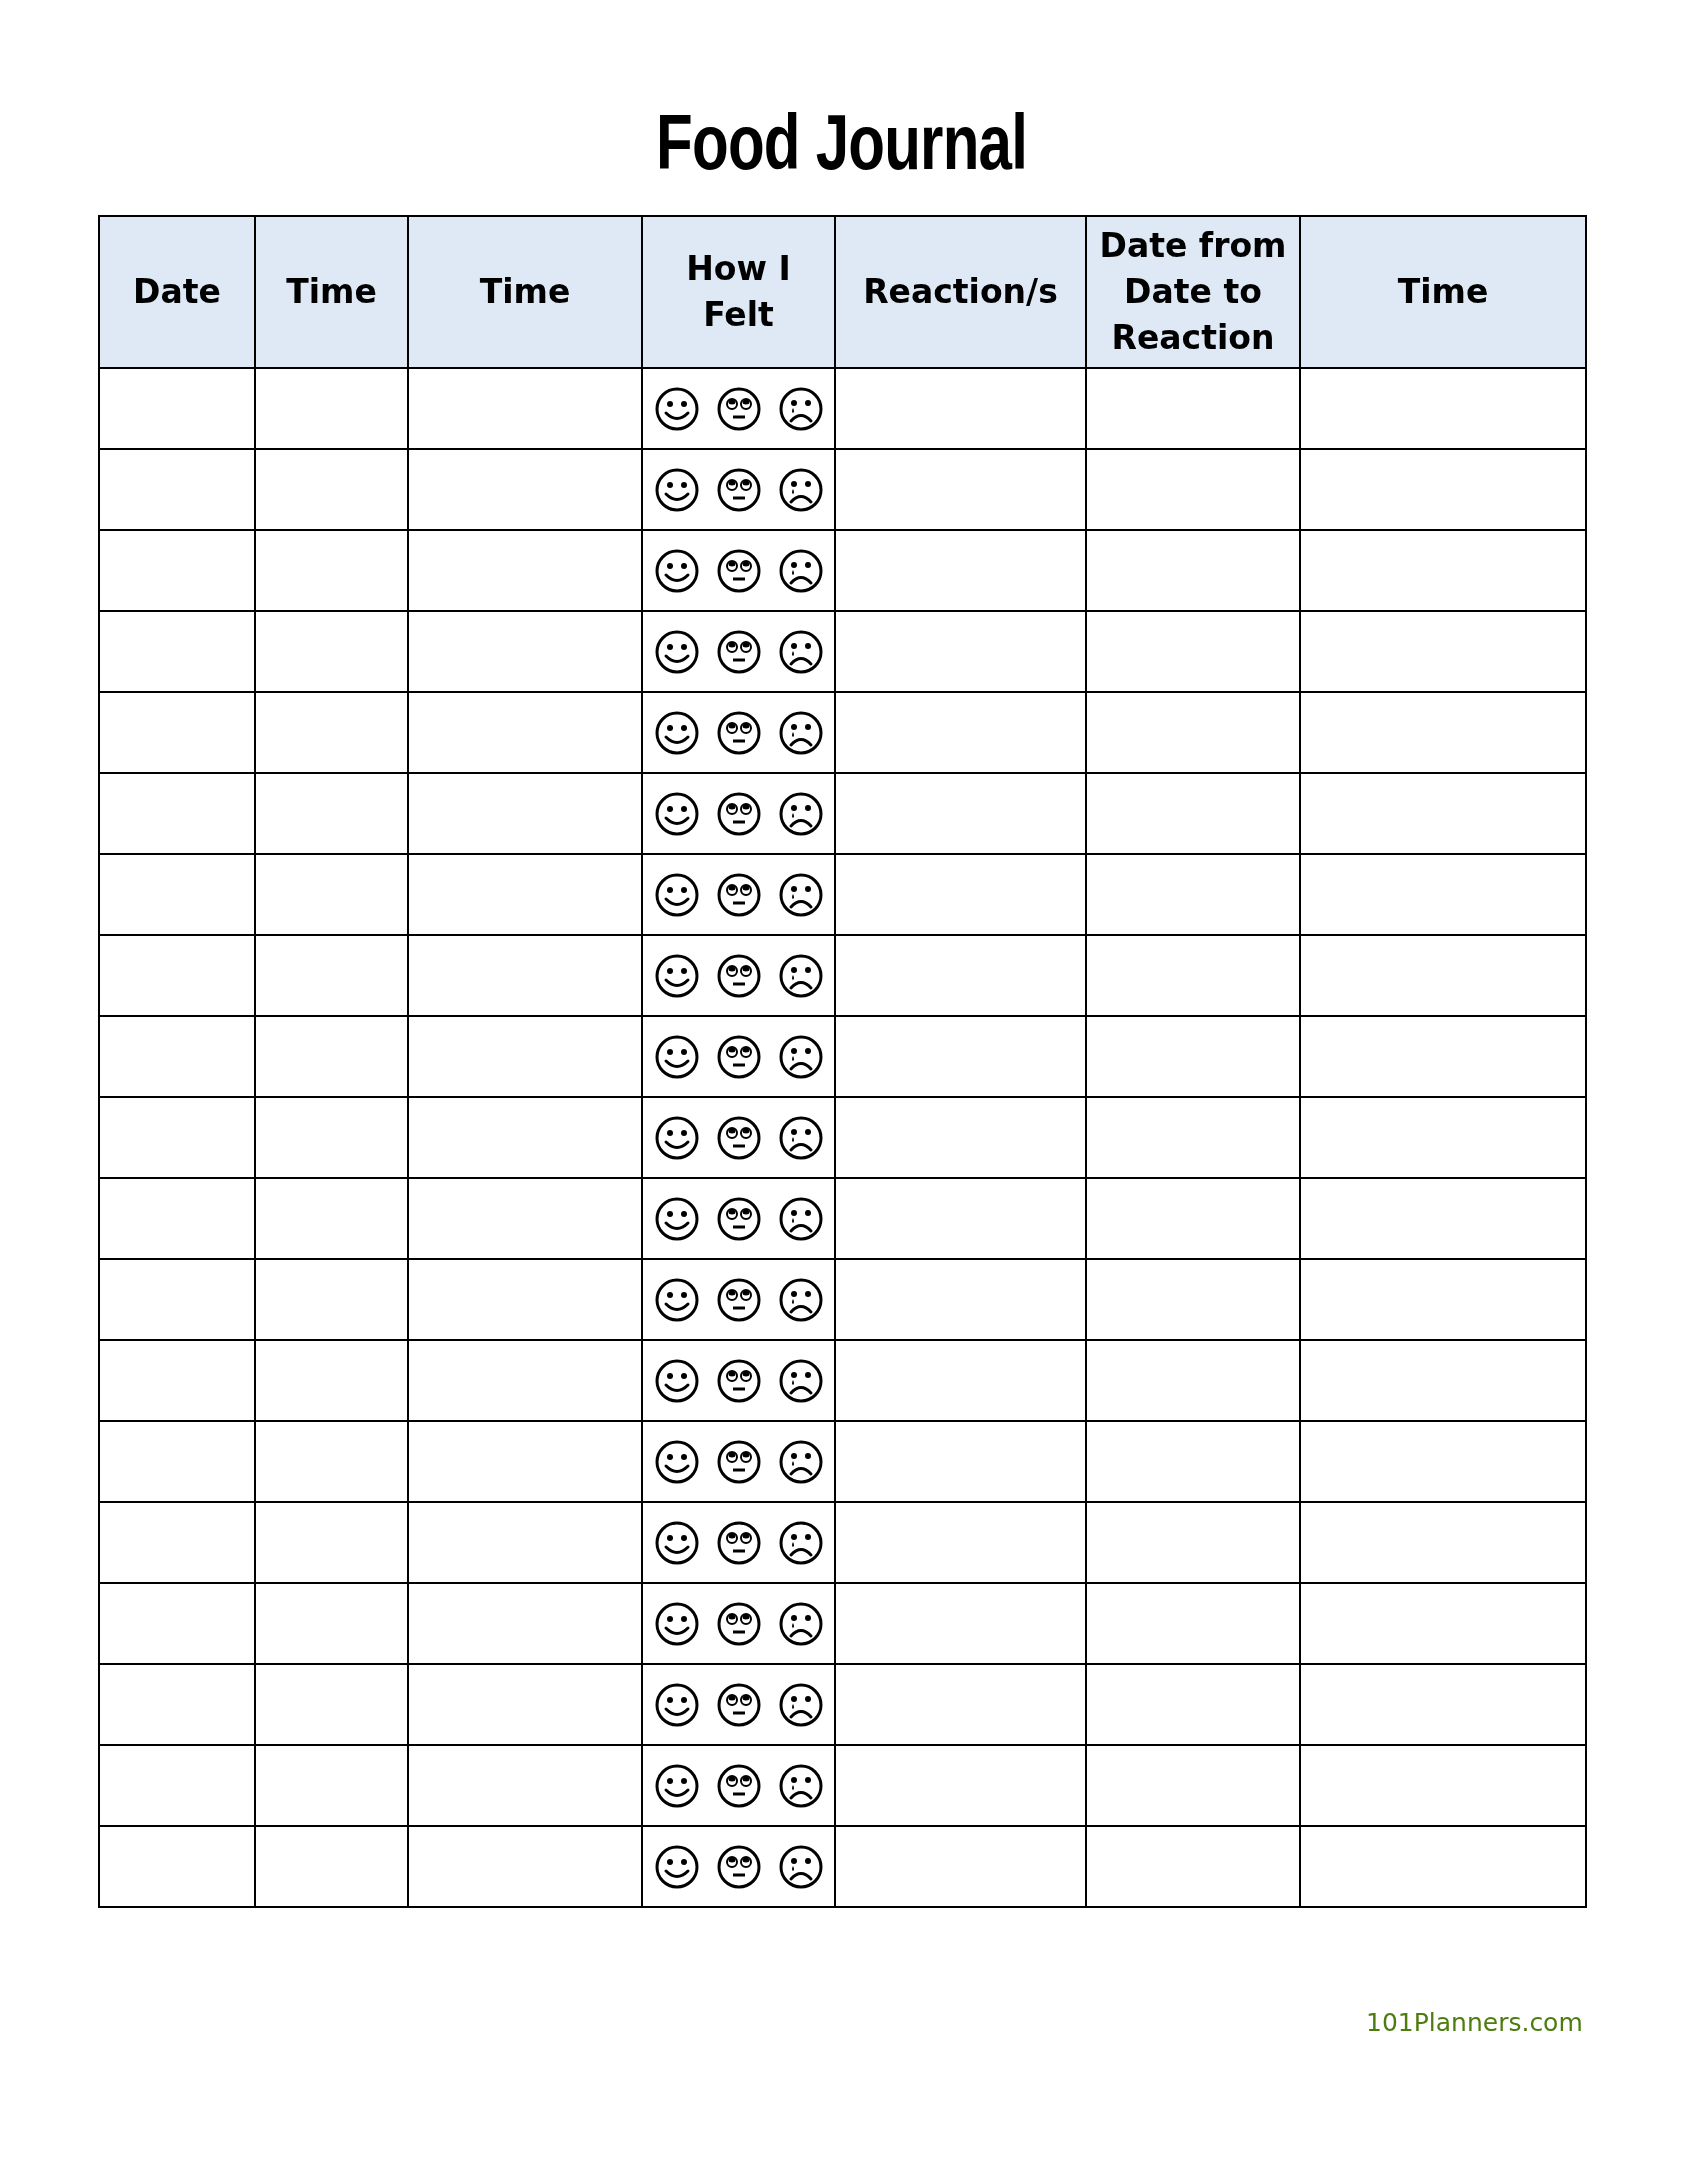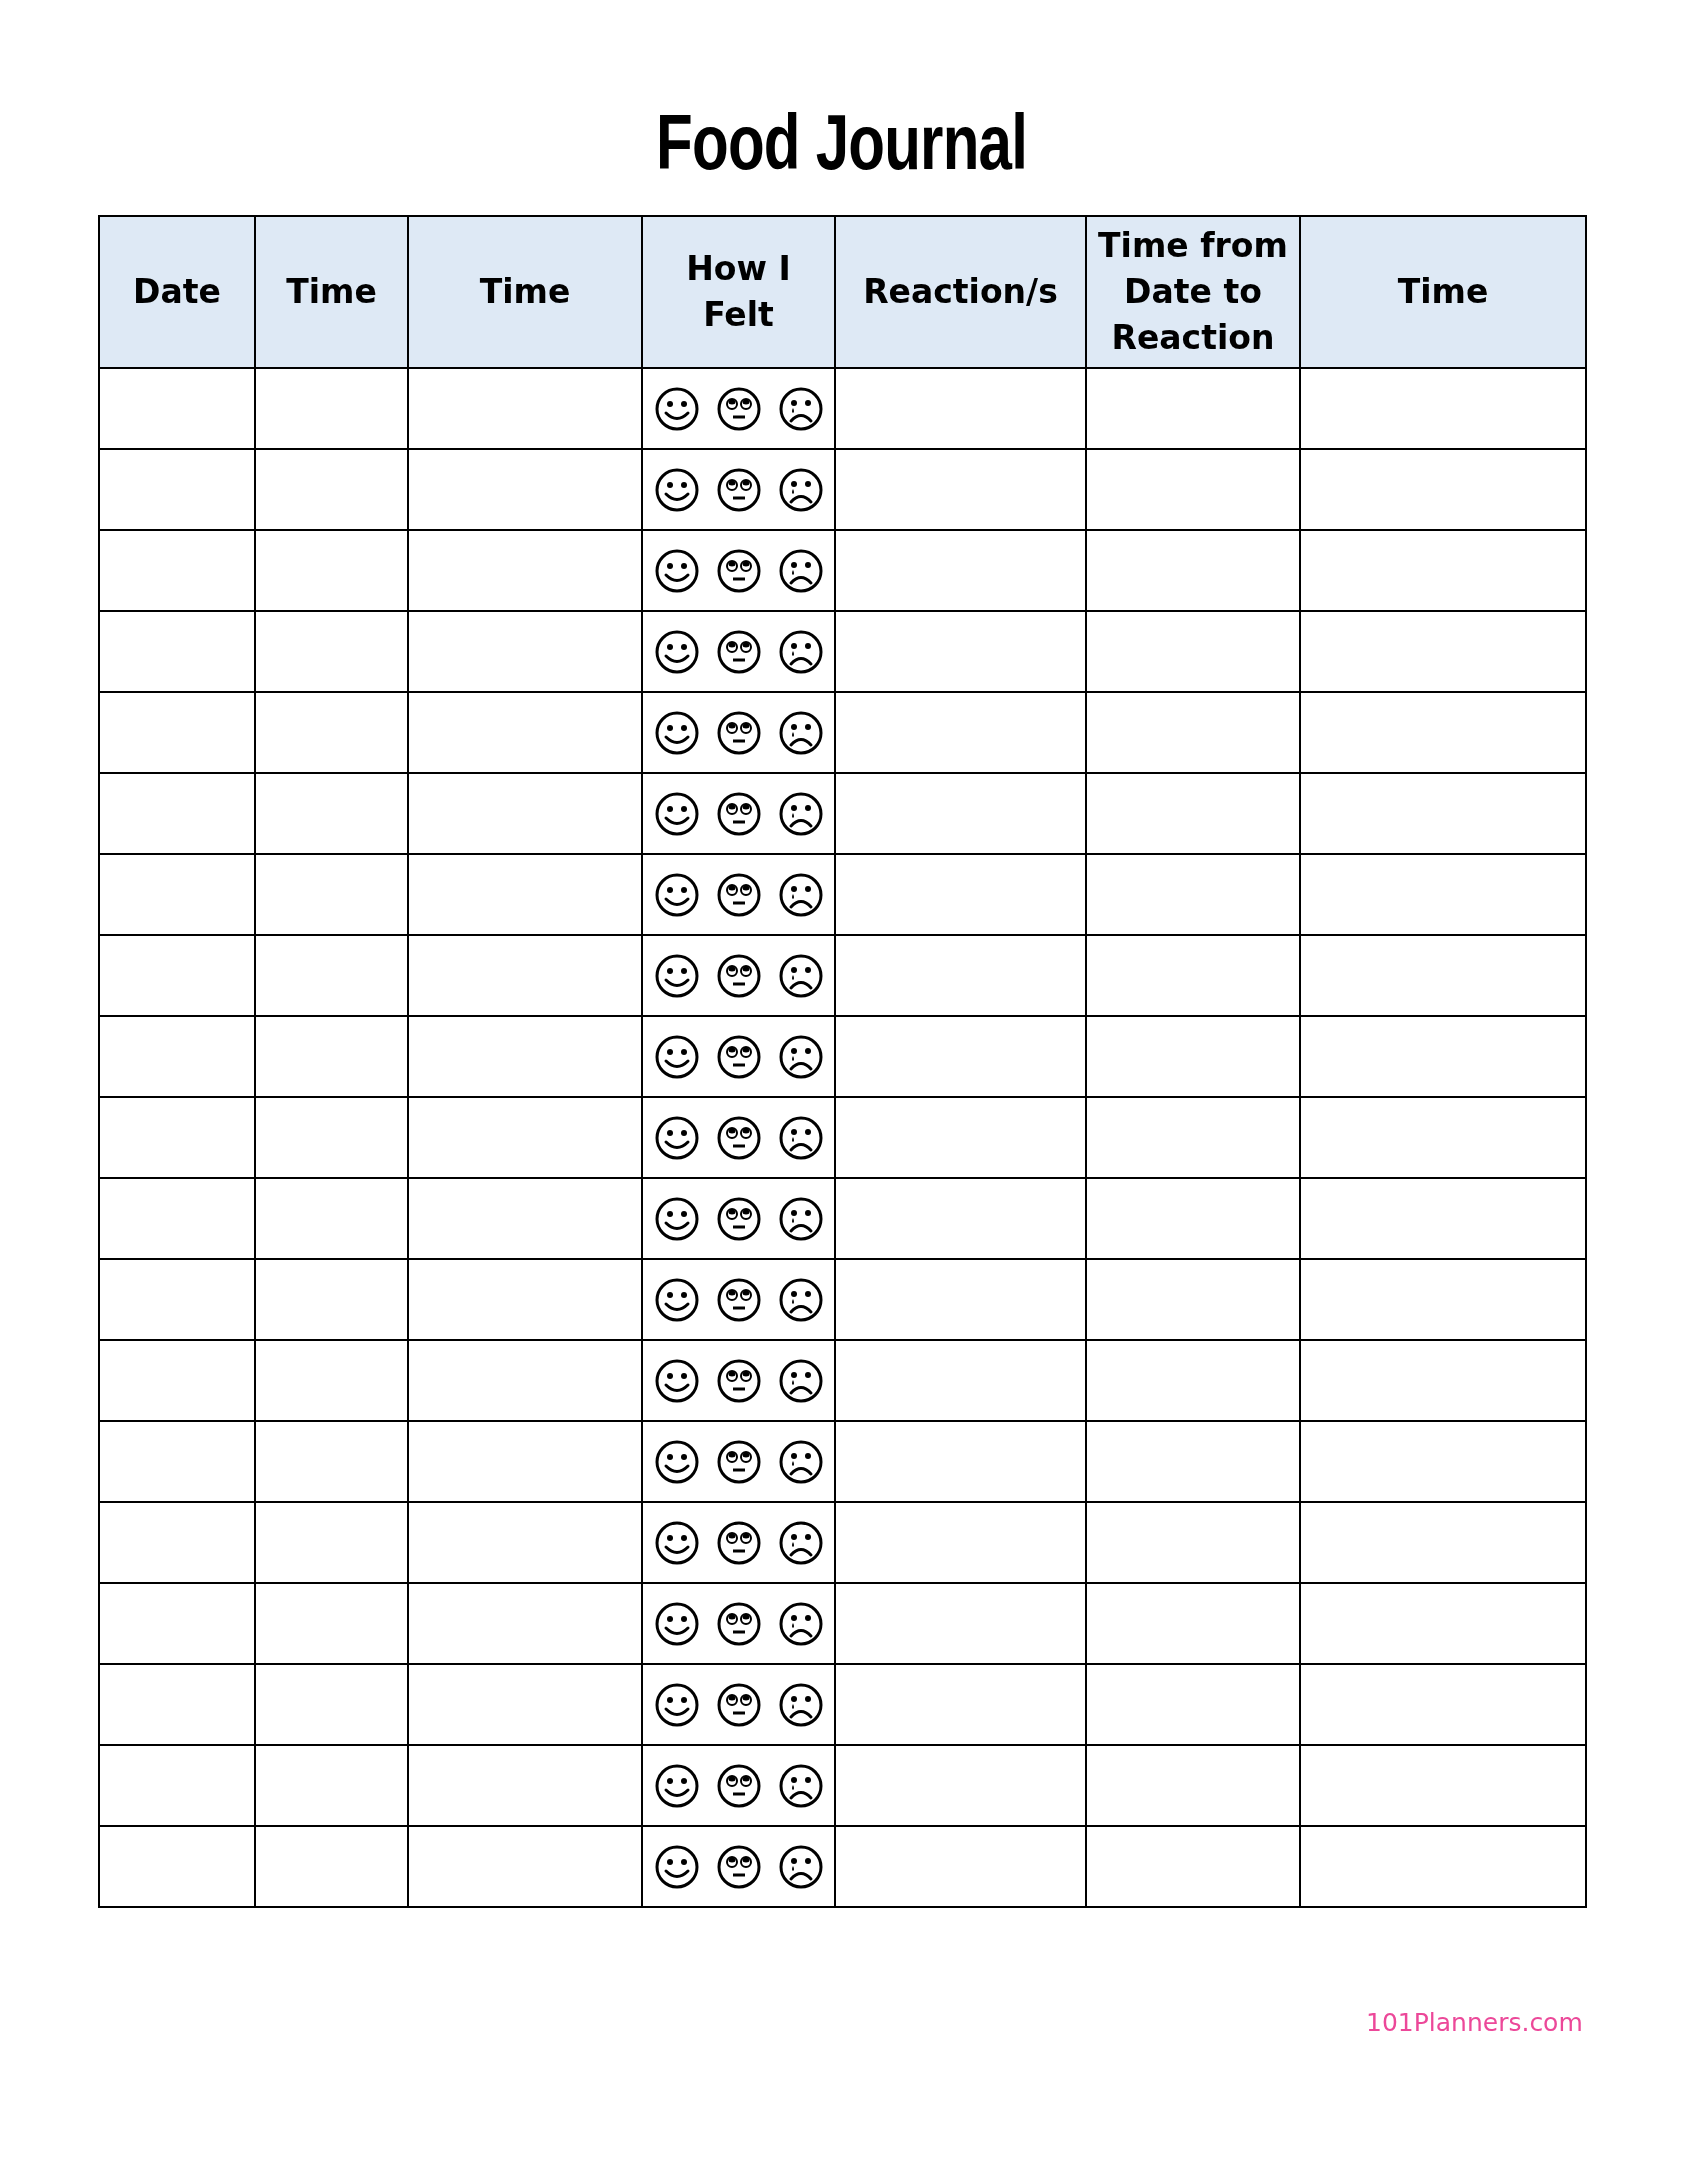--- a/index.html
+++ b/index.html
@@ -37,21 +37,21 @@
     text-align: center;
     vertical-align: middle;
   }
   table.journal td { height: 79px; background: #fff; }
   td.felt { text-align: center; vertical-align: middle; }
   .faces { display: flex; justify-content: center; align-items: center; gap: 16px; }
   .face { width: 46px; height: 46px; display: block; }
   .footer {
     position: absolute; left: 1366px; top: 2008px;
     font-family: "DejaVu Sans", sans-serif;
-    font-size: 25px; color: #ec4899;
+    font-size: 25px; color: #4d7c0f;
   }
 </style>
 </head>
 <body>
 
 <div class="title">Food Journal</div>
 
 <table class="journal">
   <colgroup>
     <col style="width:156px">
@@ -66,21 +66,21 @@
     <tr>
       <th>Date</th>
       <th>Time</th>
       <th>Time</th>
       <th>
         <span>How I</span><br>
         <span>Felt</span>
       </th>
       <th>Reaction/s</th>
       <th>
-        <span>Time from</span><br>
+        <span>Date from</span><br>
         <span>Date to</span><br>
         <span>Reaction</span>
       </th>
       <th>Time</th>
     </tr>
   </thead>
   <tbody id="journal-body">
       <tr>
         <td></td>
         <td></td>

